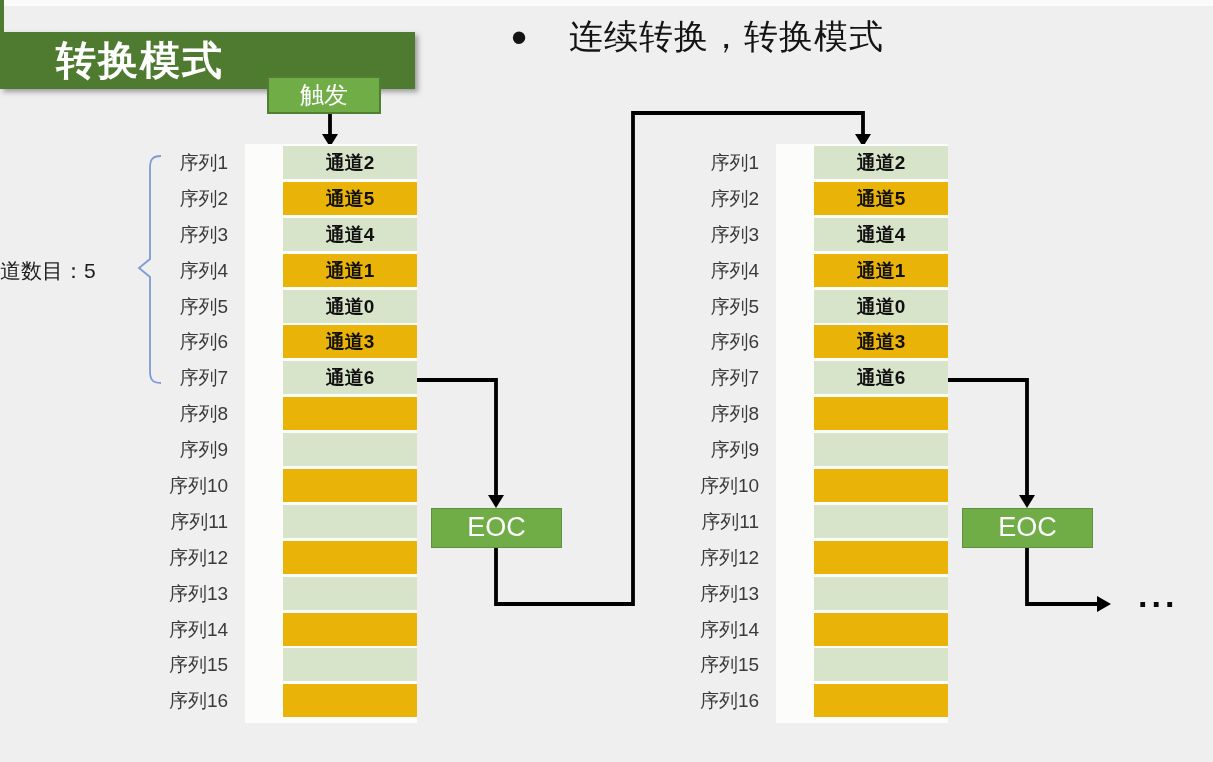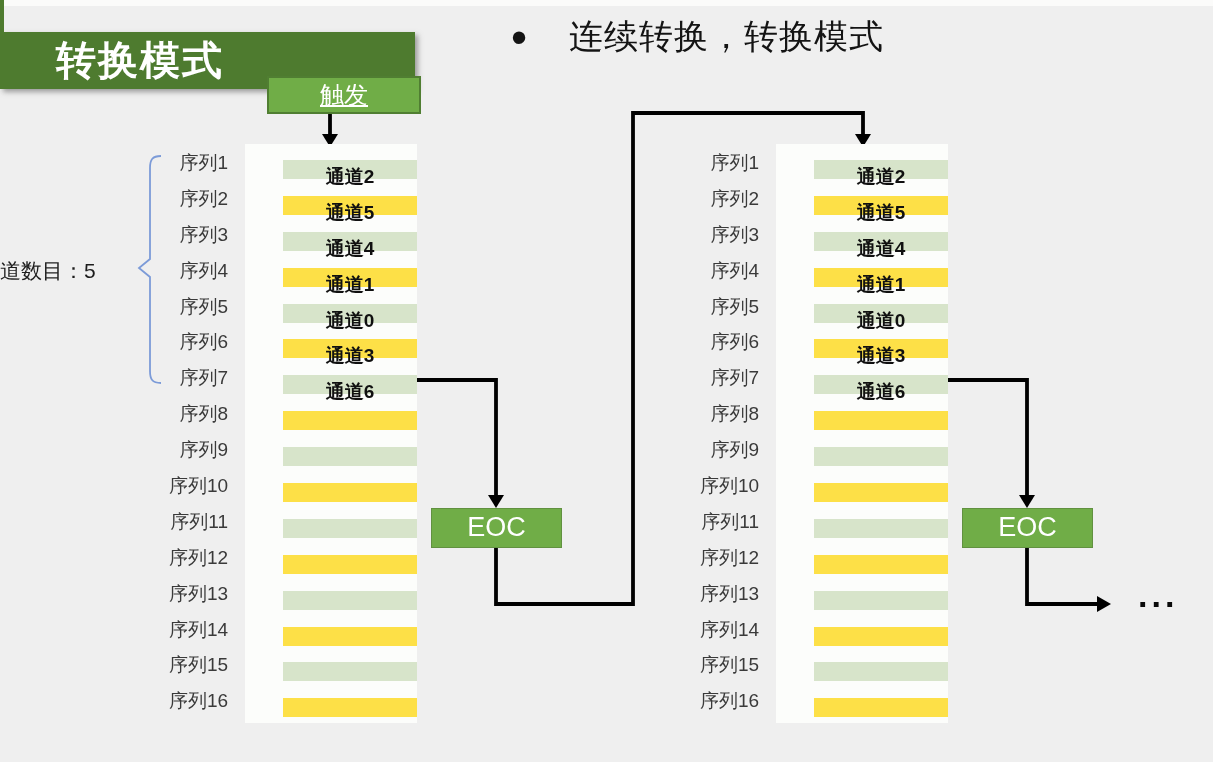--- a/index.html
+++ b/index.html
@@ -23,40 +23,40 @@
   .left-notch{left:0;top:0;width:4px;height:62px;background:#4e7b2f;}
   
   .bullet-line{left:511px;top:14px;height:46px;display:flex;align-items:center;}
   .bullet-dot{font-size:46px;color:#141414;margin-right:42px;line-height:46px;}
   .bullet-text{font-size:34px;color:#141414;letter-spacing:1px;}
   
   .gbox{
     background:#70ad47;border:2px solid #507e32;box-sizing:border-box;
     color:#ffffff;text-align:center;
   }
-  .trigger-box{left:267px;top:76px;width:154px;height:38px;font-size:24px;line-height:33px;text-decoration:underline;}
+  .trigger-box{left:267px;top:76px;width:114px;height:38px;font-size:24px;line-height:33px;}
   .eoc-box{width:131px;height:40px;font-size:27px;line-height:36px;border-width:1.5px;border-color:#619140;}
   .eoc-1{left:431px;top:508px;}
   .eoc-2{left:962px;top:508px;}
   
   .seq-table{top:146px;width:297px;}
   .seq-table-1{left:120px;}
   .seq-table-2{left:651px;}
   .cell-backing{position:absolute;left:125px;top:-2px;width:172px;height:579px;background:#fcfdfb;}
   .seq-row{display:flex;height:33px;margin-bottom:2.9px;position:relative;gap:40px;}
   .seq-label{
     width:113px;text-align:right;font-size:19px;color:#3a3a3a;
     line-height:33px;white-space:nowrap;
   }
   .seq-cell{
     width:140px;margin-left:15px;text-align:center;
-    font-weight:bold;font-size:19px;line-height:33px;color:#101010;margin-top:14px;
+    font-weight:bold;font-size:19px;line-height:33px;color:#101010;
   }
   .seq-cell.dark{background:#d7e4ca;}
-  .seq-cell.light{background:#fde047;}
+  .seq-cell.light{background:#eab308;}
   
   .chan-count{left:0;top:257px;font-size:21px;color:#1c1c1c;white-space:nowrap;}
   
   .overlay{left:0;top:0;width:1213px;height:762px;pointer-events:none;}
   
   .ellipsis{left:1138px;top:576px;font-size:34px;font-weight:bold;color:#0a0a0a;letter-spacing:4px;}
 </style>
 </head>
 <body>
 

